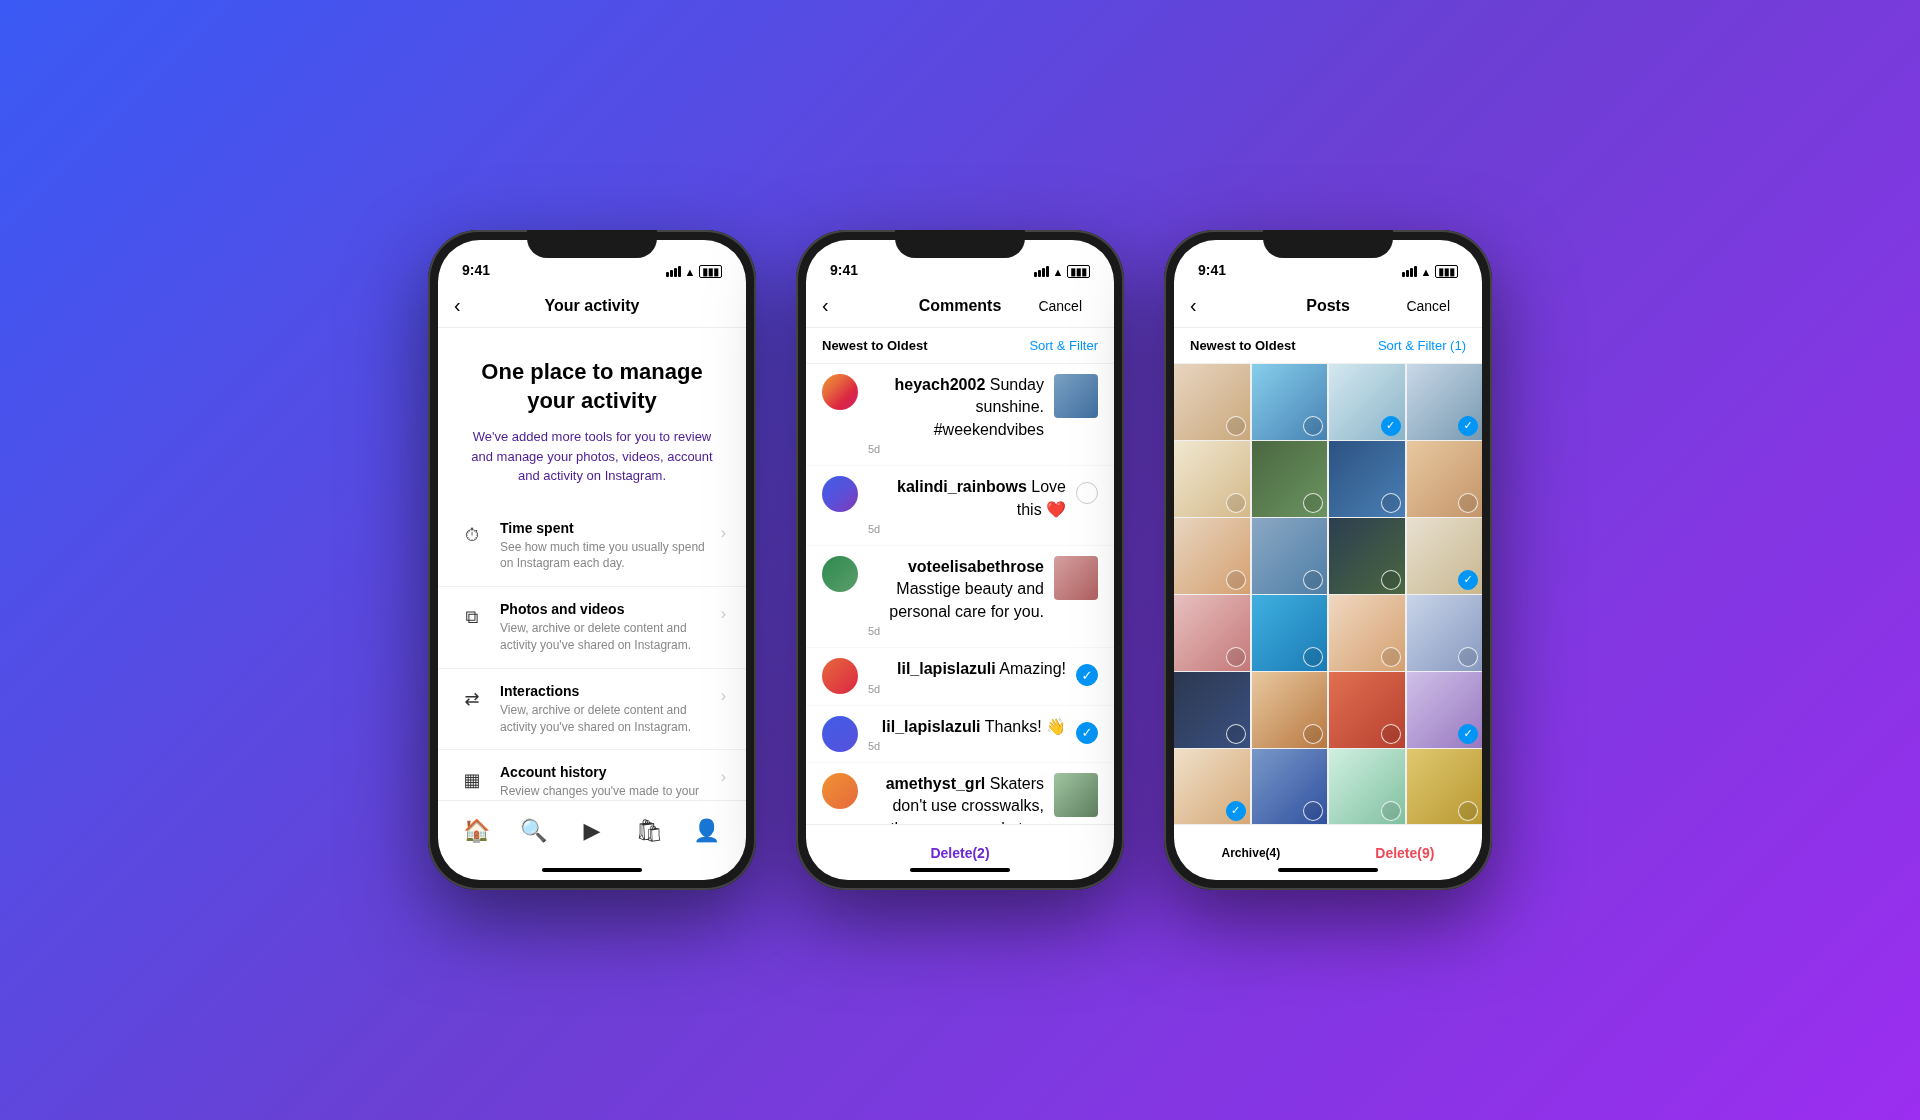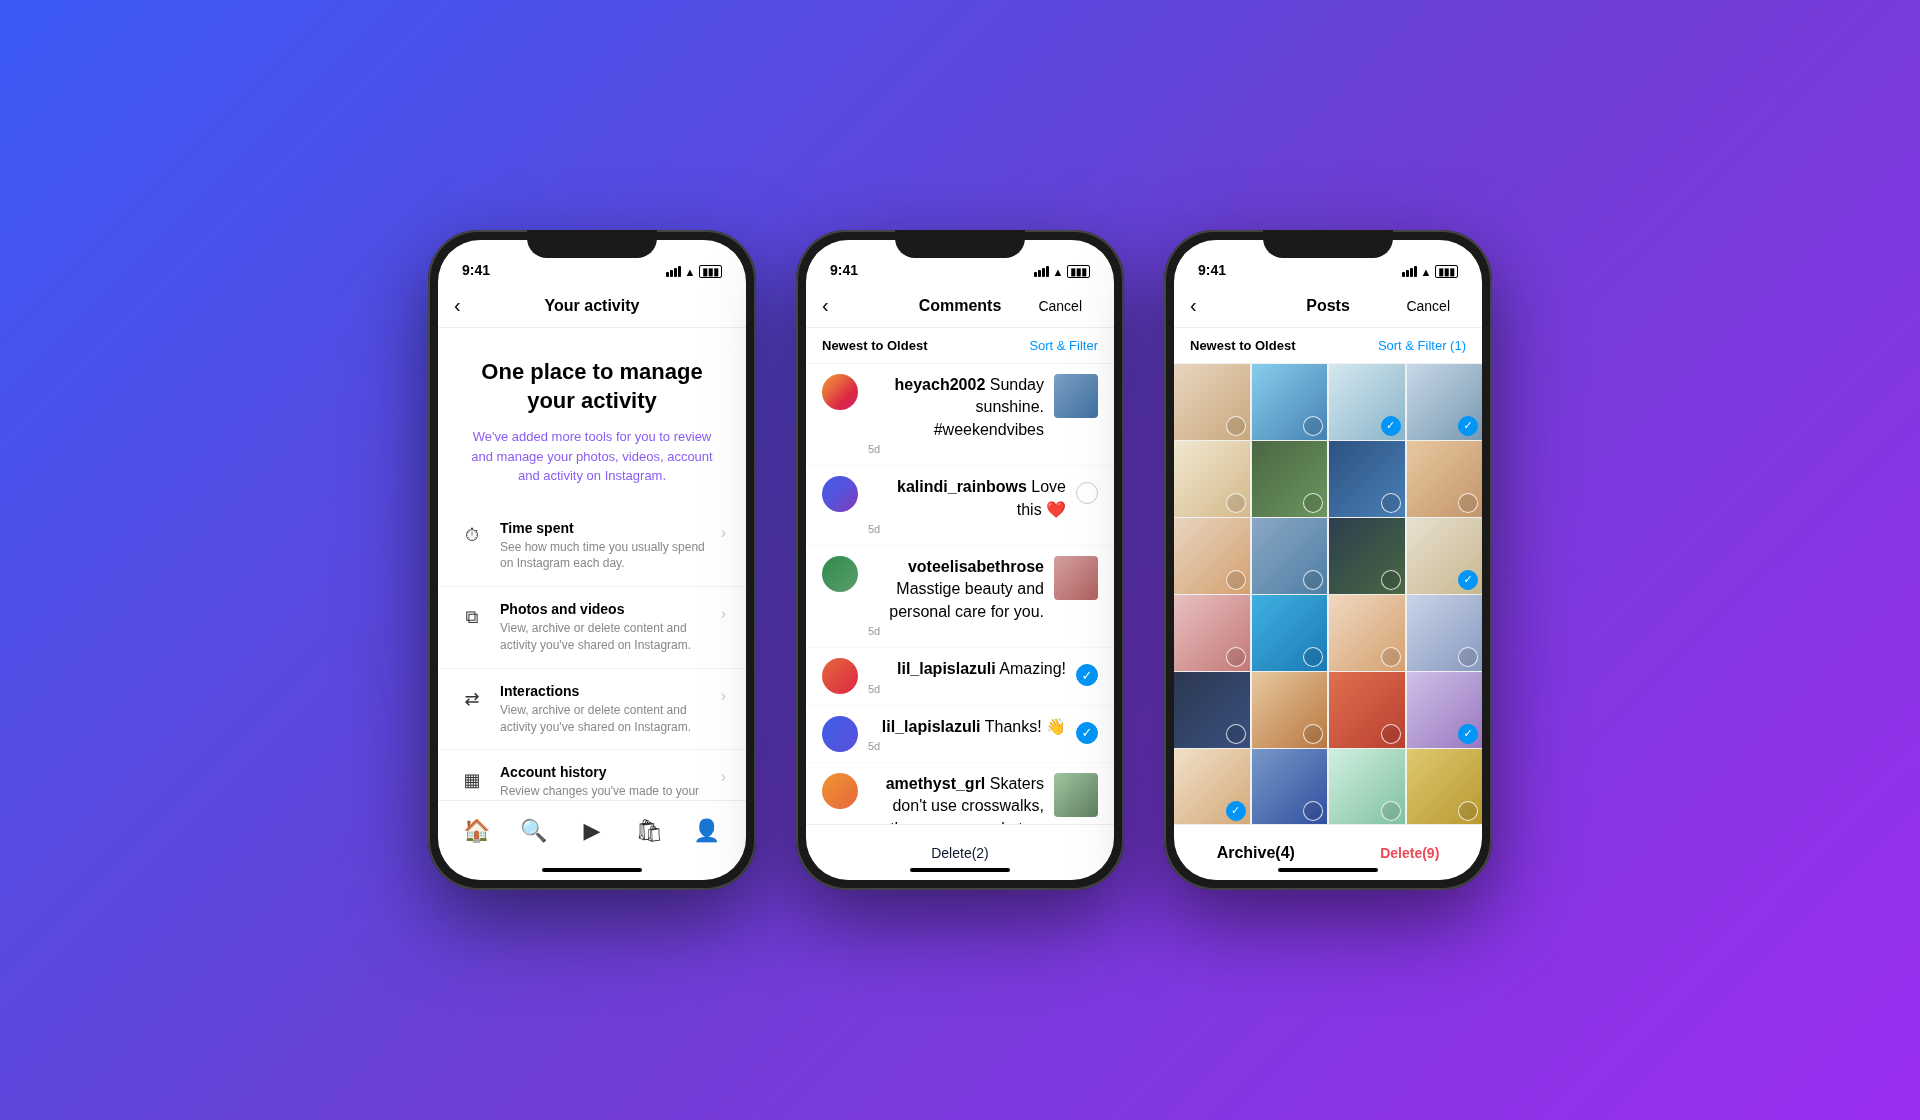--- a/index.html
+++ b/index.html
@@ -118,21 +118,21 @@
       text-align: center;
     }
     .activity-hero h2 {
       font-size: 22px;
       font-weight: 700;
       line-height: 1.3;
       margin-bottom: 12px;
     }
     .activity-hero p {
       font-size: 13px;
-      color: #8b5cf6;
+      color: #4c1d95;
       line-height: 1.5;
       margin-top: 12px;
     }
     .menu-list {
       padding: 0 0;
     }
     .menu-item {
       display: flex;
       align-items: flex-start;
       padding: 14px 20px;
@@ -277,22 +277,22 @@
     .delete-bar {
       height: 56px;
       display: flex;
       align-items: center;
       justify-content: center;
       border-top: 1px solid #eee;
       flex-shrink: 0;
     }
     .delete-btn {
       font-size: 14px;
-      color: #0f172a;
-      font-weight: 400;
+      color: #6d28d9;
+      font-weight: 700;
       cursor: pointer;
     }
 
     
     .posts-grid {
       flex: 1;
       display: grid;
       grid-template-columns: repeat(4, 1fr);
       gap: 2px;
       overflow: hidden;
@@ -324,21 +324,21 @@
     }
     .archive-delete-bar {
       height: 56px;
       display: flex;
       align-items: center;
       justify-content: space-around;
       border-top: 1px solid #eee;
       flex-shrink: 0;
     }
     .archive-btn {
-      font-size: 16px;
+      font-size: 12px;
       font-weight: 600;
       color: #000;
       cursor: pointer;
     }
     .delete-btn-posts {
       font-size: 14px;
       font-weight: 600;
       color: #ed4956;
       cursor: pointer;
     }

